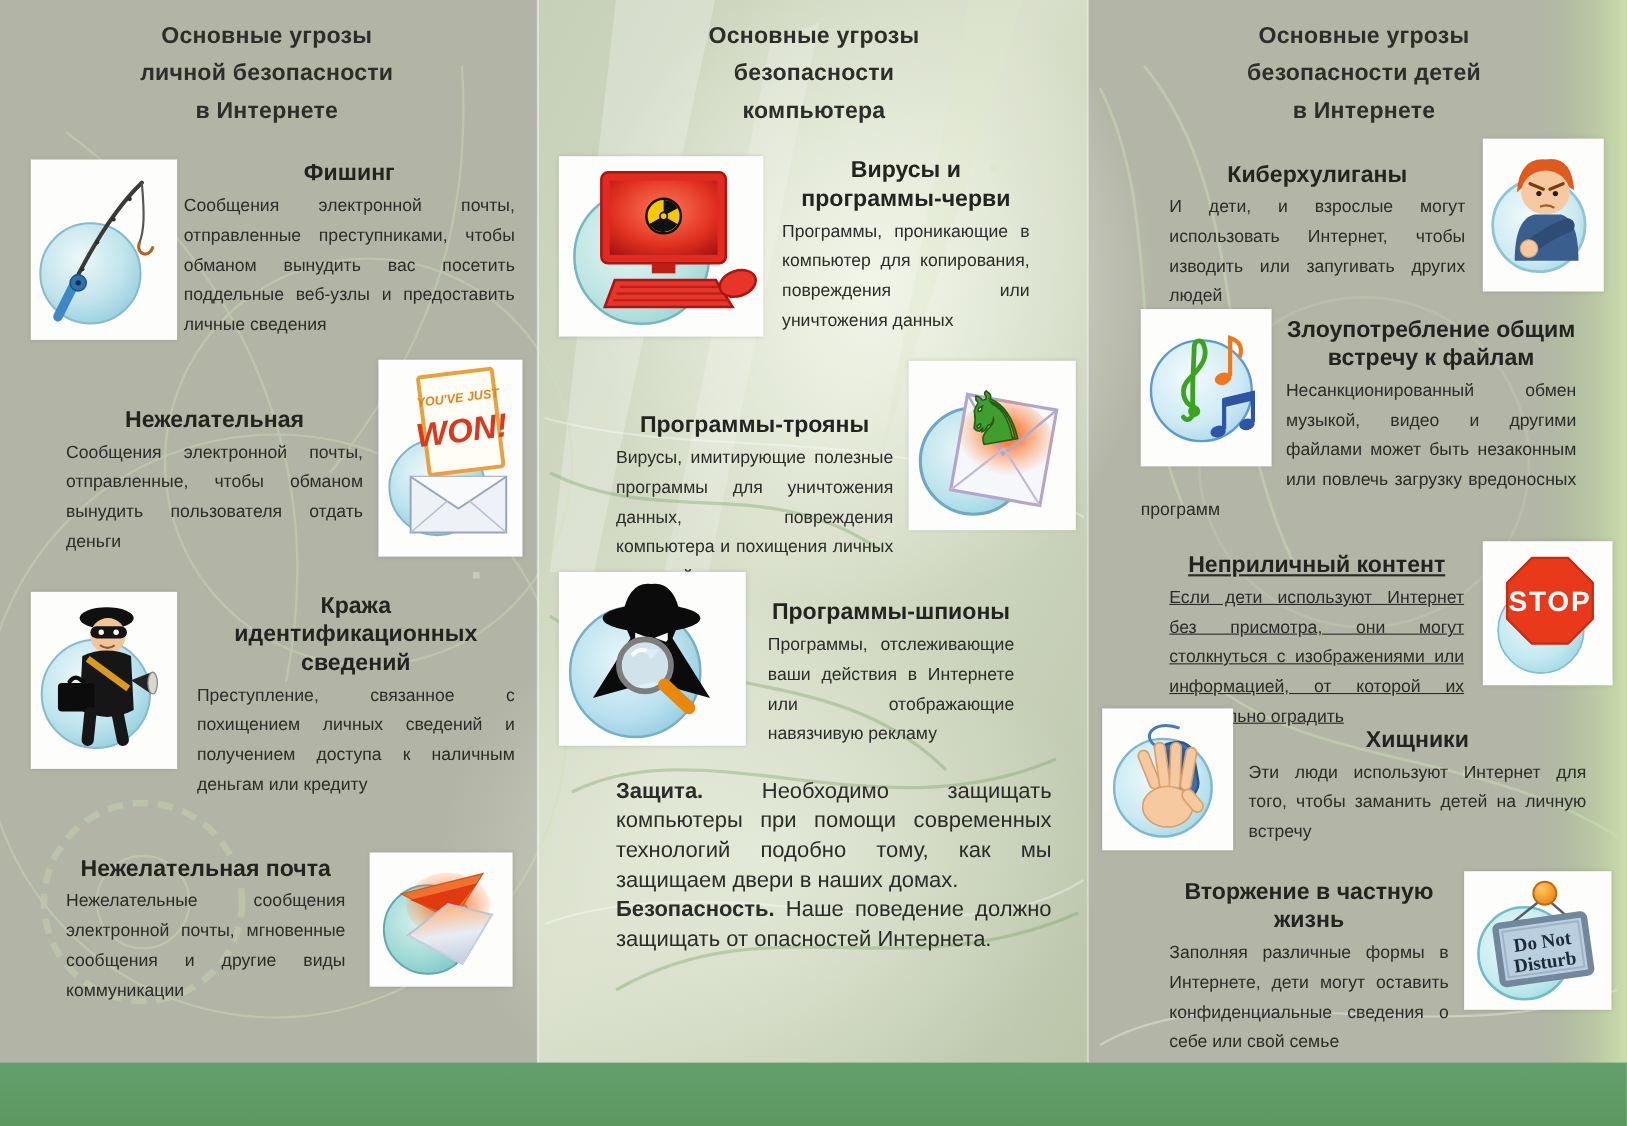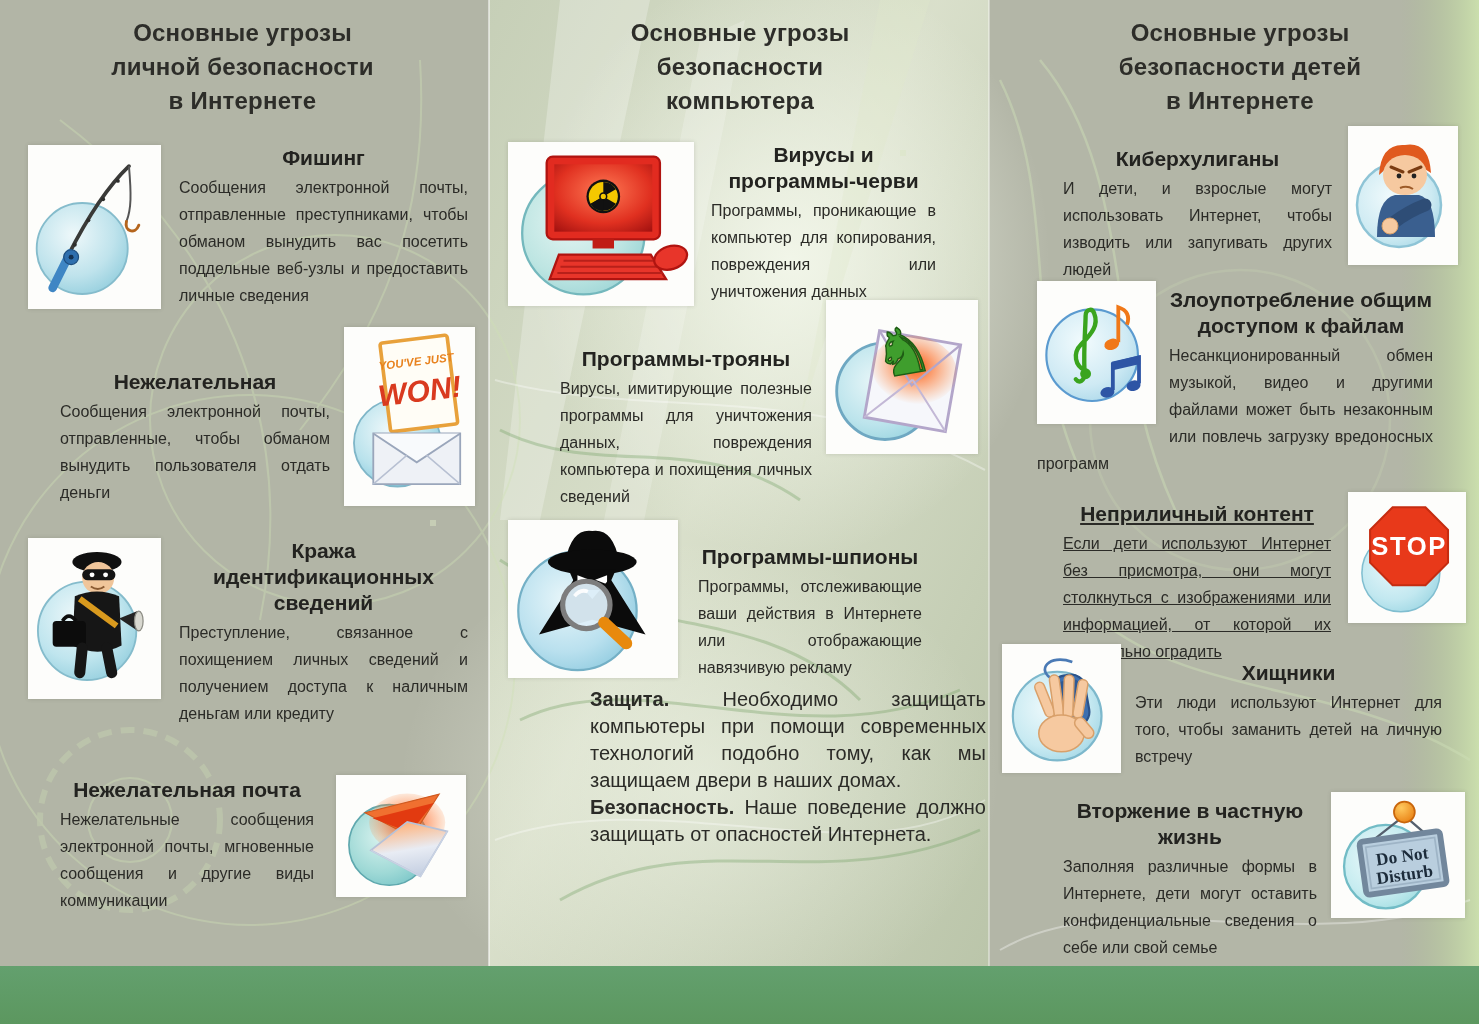--- a/index.html
+++ b/index.html
@@ -10,21 +10,21 @@
     color:#2b2b27;
   }
   .bg-layer{position:absolute;inset:0;z-index:0;pointer-events:none;}
   .fold{position:absolute;top:0;bottom:0;width:2px;background:rgba(255,255,255,.5);z-index:2;}
   .fold.f1{left:488px;}
   .fold.f2{left:988px;background:rgba(255,255,255,.38);}
   .footer-band{position:absolute;left:0;right:0;top:966px;height:58px;z-index:3;
     background:linear-gradient(180deg,#63a06e,#5c975f);}
   .content{position:absolute;inset:0;z-index:4;}
   .col-title{
-    position:absolute;font-weight:bold;font-size:24px;line-height:34px;
+    position:absolute;font-weight:bold;font-size:21px;line-height:34px;
     text-align:center;white-space:pre-line;color:#2d2d29;letter-spacing:.2px;
   }
   .section{position:absolute;display:flex;align-items:flex-start;}
   .section.block{display:block;}
   .icon-box{
     background:#fdfdfb;flex:none;box-shadow:0 0 4px rgba(60,60,50,.18);
     display:flex;align-items:center;justify-content:center;padding:5px;box-sizing:border-box;
   }
   .icon-box svg{width:100%;height:100%;display:block;}
   .txt{flex:1;min-width:0;}
@@ -105,21 +105,21 @@
 <div class="fold f1"></div>
 <div class="fold f2"></div>
 <div class="footer-band"></div>
 
 <div class="content">
 
   <div class="col-title" style="left:50px;top:16px;width:385px;">Основные угрозы
 личной безопасности
 в Интернете</div>
 
-  <div class="section" style="left:28px;top:145px;width:440px;gap:18px;">
+  <div class="section" style="left:28px;top:145px;width:440px;gap:6px;">
     <div class="icon-box" style="width:133px;height:164px;">
       <svg viewBox="0 0 100 125">
         <defs>
             <radialGradient id="aq1" cx=".4" cy=".35" r=".75">
           <stop offset="0" stop-color="#eef8fa"></stop>
               <stop offset=".6" stop-color="#bfe3ec"></stop>
               <stop offset="1" stop-color="#8fccdc"></stop>
         </radialGradient>
           </defs>
         <circle cx="40" cy="80" r="37" fill="url(#aq1)" stroke="#85bccc" stroke-width="1.5"></circle>
@@ -279,21 +279,21 @@
         <ellipse cx="103" cy="72" rx="11" ry="7.5" fill="#e8352a" stroke="#b01410" stroke-width="1.5" transform="rotate(-18 103 72)"></ellipse>
       </svg>
     </div>
     <div class="txt">
       <div class="sec-heading">Вирусы и
 программы-черви</div>
       <p class="sec-body">Программы, проникающие в компьютер для копирования, повреждения или уничтожения данных</p>
     </div>
   </div>
 
-  <div class="section" style="left:560px;top:300px;width:418px;gap:14px;">
+  <div class="section" style="left:560px;top:328px;width:418px;gap:14px;">
     <div class="txt" style="max-width:252px;padding-top:46px;">
       <div class="sec-heading">Программы-трояны</div>
       <p class="sec-body">Вирусы, имитирующие полезные программы для уничтожения данных, повреждения компьютера и похищения личных сведений</p>
     </div>
     <div class="icon-box" style="width:152px;height:154px;">
       <svg viewBox="0 0 100 100">
         <defs>
           <radialGradient id="aq6" cx=".4" cy=".4" r=".75">
             <stop offset="0" stop-color="#e8f6f8"></stop>
               <stop offset=".6" stop-color="#bce4ec"></stop>
@@ -337,21 +337,21 @@
         <path d="M40,48 q4,-5 9,-3" stroke="#ffffff" stroke-width="2.5" fill="none" opacity=".9"></path>
         <path d="M60,66 L75,80" stroke="#e8890c" stroke-width="8" stroke-linecap="round"></path>
       </svg>
     </div>
     <div class="txt" style="padding-top:24px;">
       <div class="sec-heading">Программы-шпионы</div>
       <p class="sec-body">Программы, отслеживающие ваши действия в Интернете или отображающие навязчивую рекламу</p>
     </div>
   </div>
 
-  <div class="notes" style="left:560px;top:686px;width:396px;margin-left:30px;">
+  <div class="notes" style="left:560px;top:706px;width:396px;">
     <p>
       <span class="lead">Защита.</span>
       <span>Необходимо защищать компьютеры при помощи современных технологий подобно тому, как мы защищаем двери в наших домах.</span>
     </p>
     <p>
       <span class="lead">Безопасность.</span>
       <span>Наше поведение должно защищать от опасностей Интернета.</span>
     </p>
   </div>
 
@@ -402,21 +402,21 @@
         <circle cx="40" cy="77" r="5" fill="#3aa41e"></circle>
         <ellipse cx="64" cy="50" rx="7" ry="5" fill="#f07818" transform="rotate(-18 64 50)"></ellipse>
         <path d="M70,48 L70,16 Q82,20 78,32" fill="none" stroke="#f07818" stroke-width="3.5"></path>
         <ellipse cx="60" cy="94" rx="6.5" ry="4.8" fill="#2e55a5" transform="rotate(-14 60 94)"></ellipse>
         <ellipse cx="84" cy="88" rx="6.5" ry="4.8" fill="#2e55a5" transform="rotate(-14 84 88)"></ellipse>
         <path d="M65,92 L65,68 L89,62 L89,86" fill="none" stroke="#2e55a5" stroke-width="3.5"></path>
         <path d="M64,66 L90,60 L90,68 L64,74 Z" fill="#2e55a5"></path>
       </svg>
     </div>
     <div class="sec-heading" style="padding-top:6px;">Злоупотребление общим
-доступом  к файлам</div>
+встречу  к файлам</div>
     <p class="sec-body">Несанкционированный обмен музыкой, видео и другими файлами может быть незаконным или повлечь загрузку вредоносных программ</p>
   </div>
 
   <div class="section" style="left:1063px;top:488px;width:403px;gap:17px;">
     <div class="txt" style="padding-top:13px;text-decoration:underline;">
       <div class="sec-heading">Неприличный контент</div>
       <p class="sec-body">Если дети используют Интернет без присмотра, они могут столкнуться с изображениями или информацией, от которой их желательно оградить</p>
     </div>
     <div class="icon-box" style="width:118px;height:131px;margin-top:4px;text-align:center;">
       <svg viewBox="0 0 100 118">

